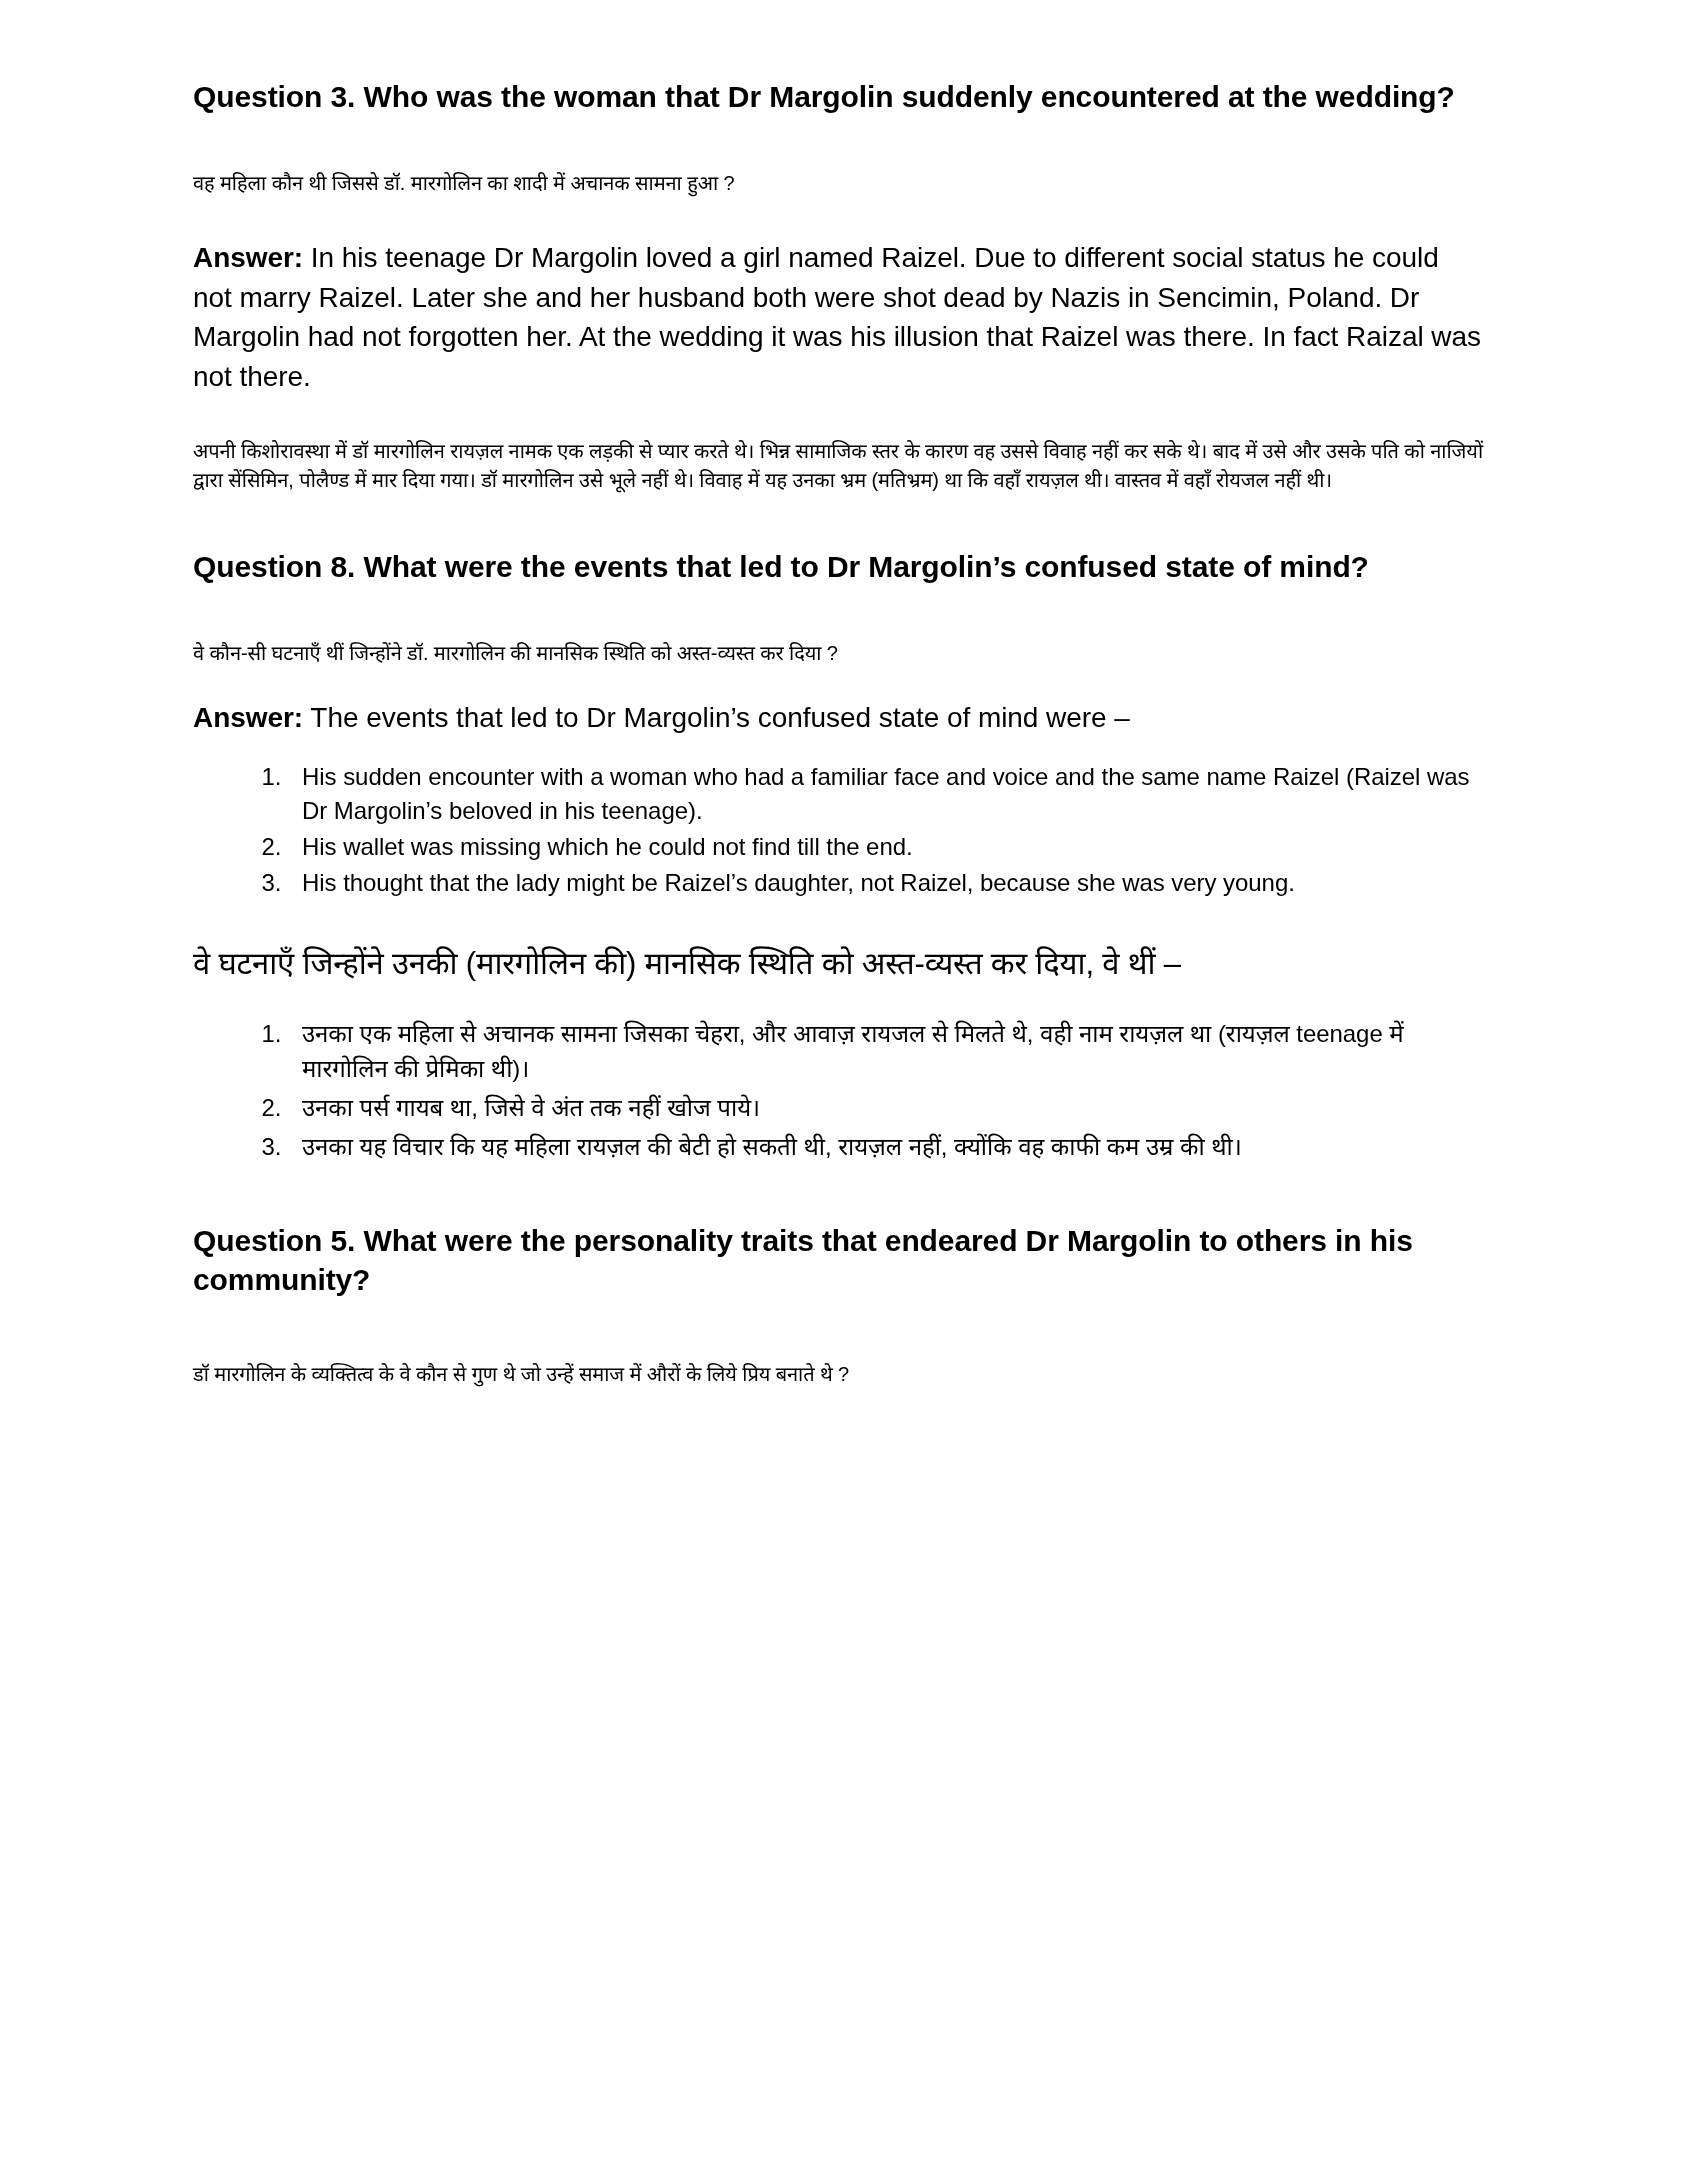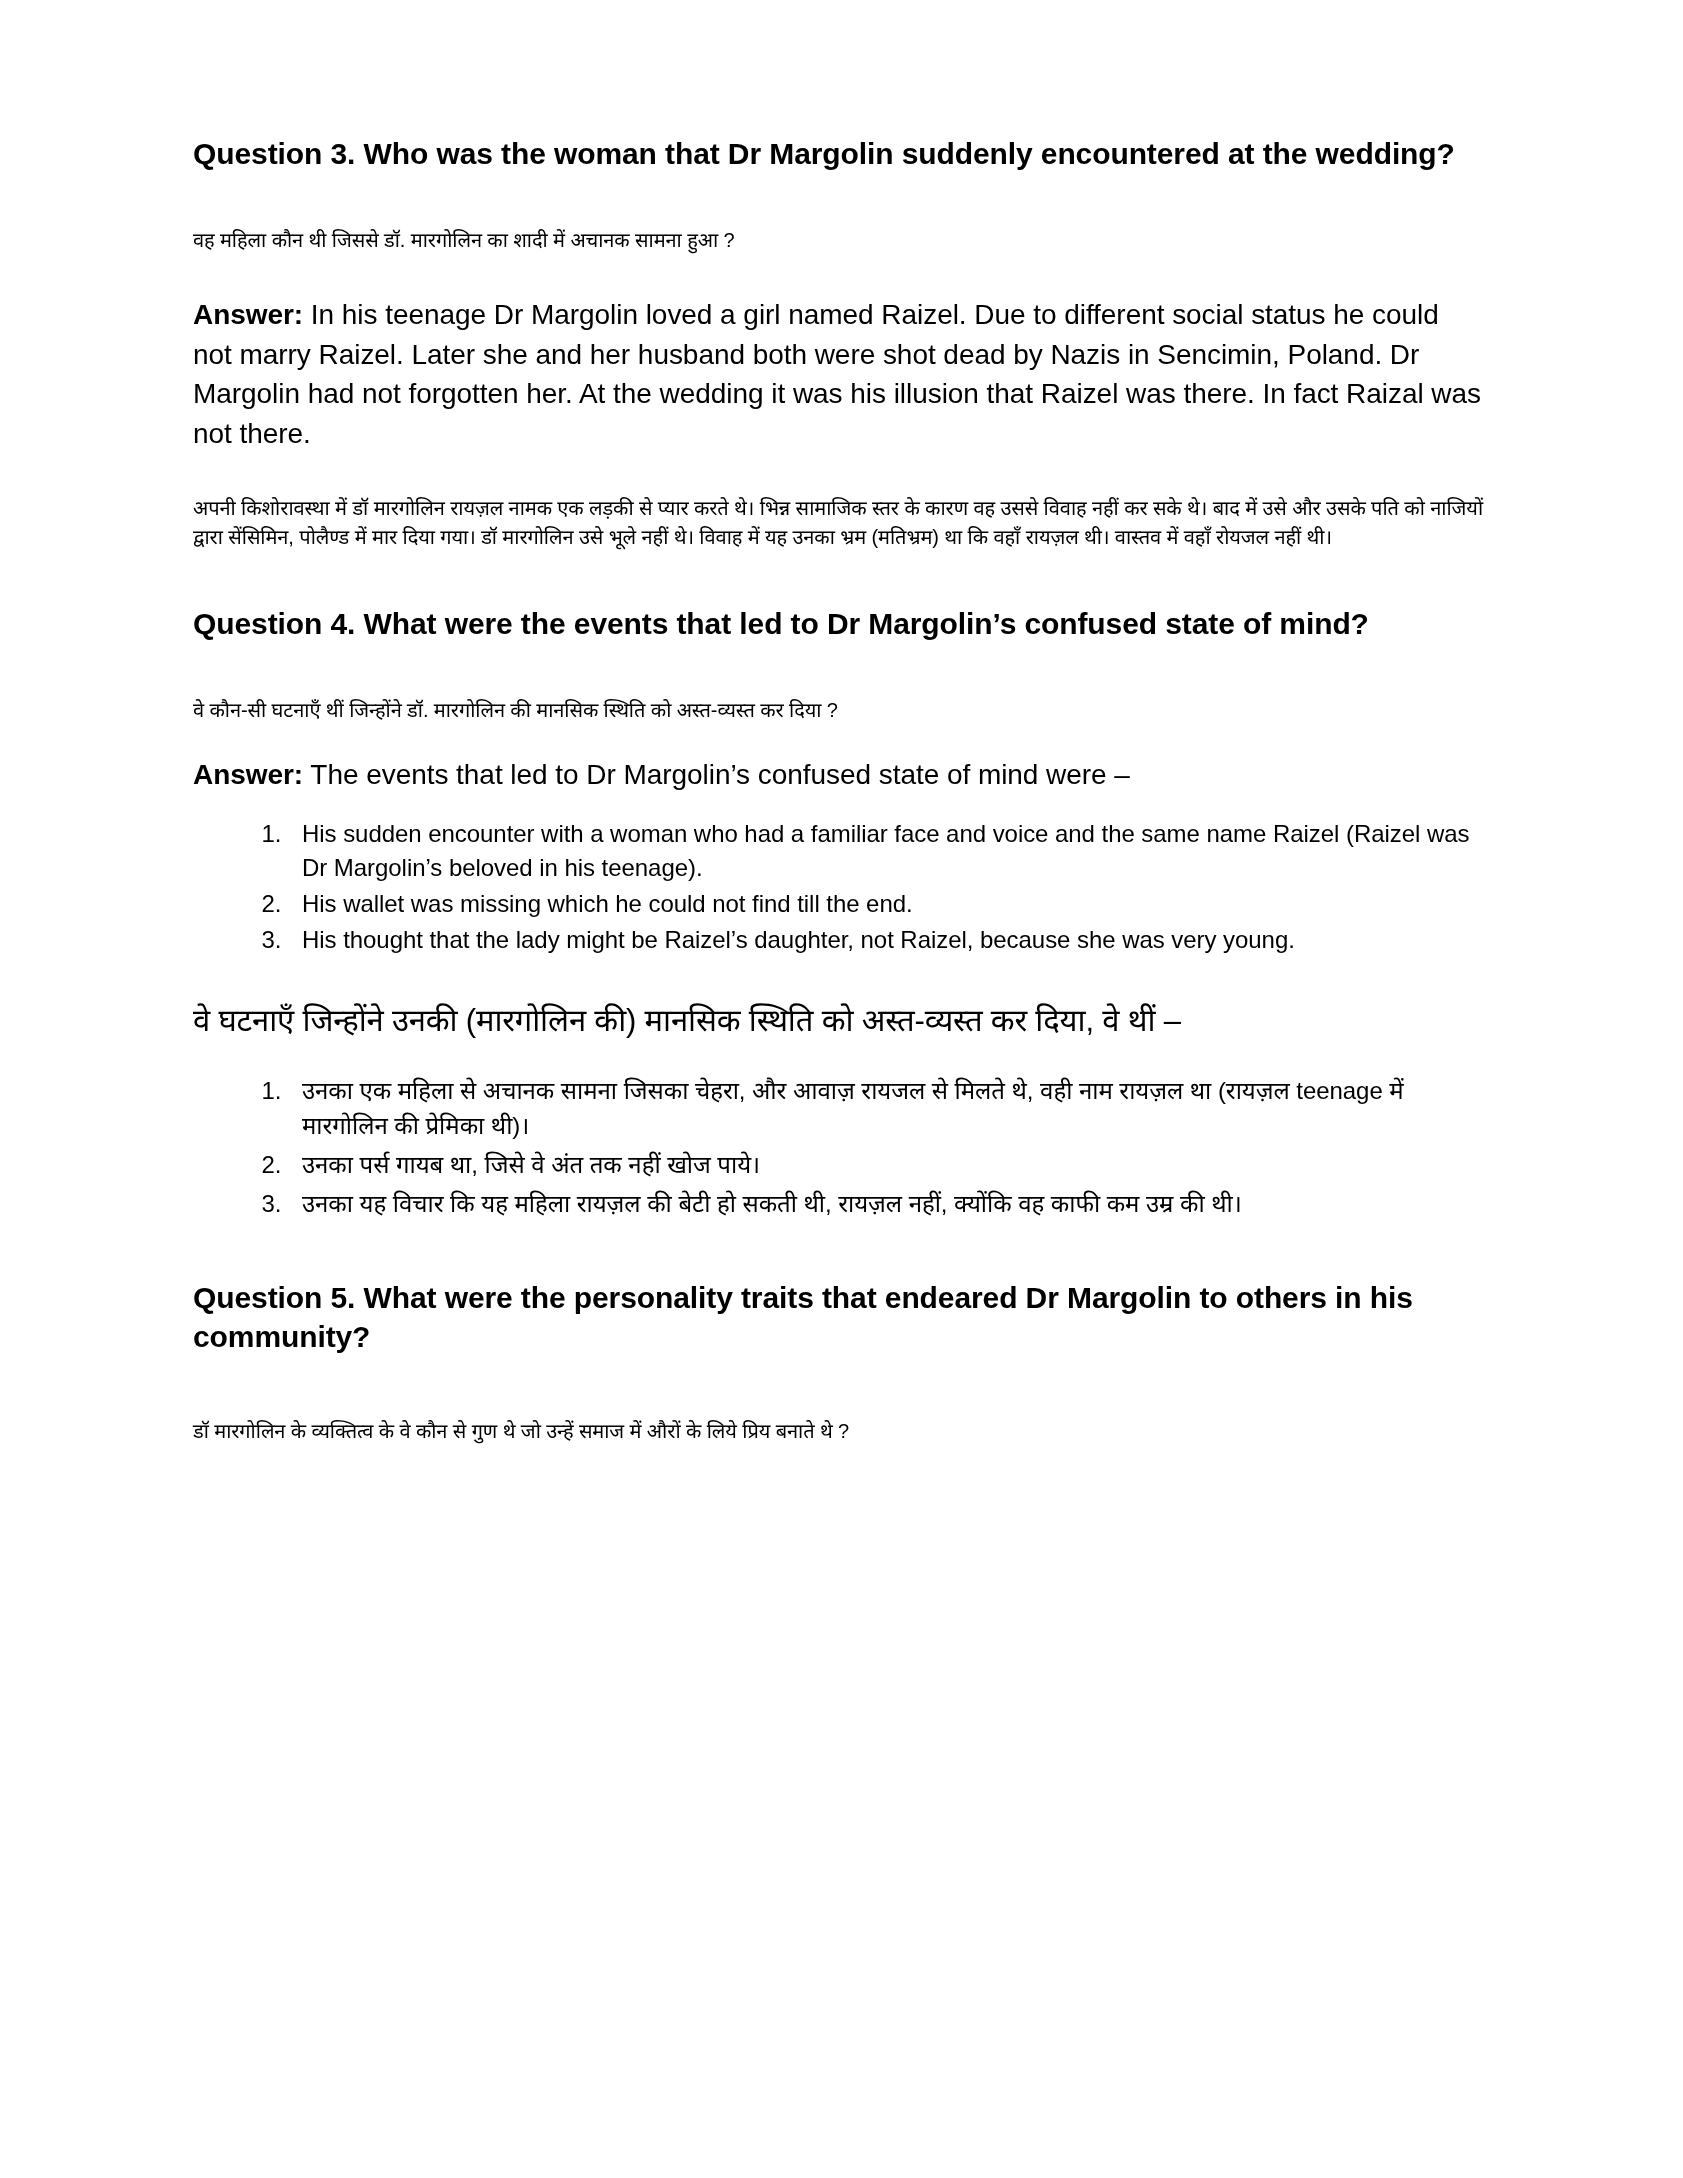--- a/index.html
+++ b/index.html
@@ -13,22 +13,21 @@
     font-family: "Liberation Sans", sans-serif;
     color: #000000;
     -webkit-font-smoothing: antialiased;
   }
   .page {
     position: relative;
     width: 1683px;
     height: 2154px;
     background: #ffffff;
     box-sizing: border-box;
-    padding: 113px 198px 0 193px;
-    margin-top: 21px;
+    padding: 77px 198px 0 193px;
   }
   .doc-body {
     width: 1292px;
   }
 
   
   .q-heading {
     font-weight: bold;
     font-size: 30px;
     line-height: 1.30;
@@ -103,21 +102,21 @@
     <div class="gap-md"></div>
 
     <p class="para"><span class="lead">Answer:</span> <span>In his teenage Dr Margolin loved a girl named Raizel. Due to different social status he could not marry Raizel. Later she and her husband both were shot dead by Nazis in Sencimin, Poland. Dr Margolin had not forgotten her. At the wedding it was his illusion that Raizel was there. In fact Raizal was not there.</span></p>
 
     <div class="gap-md"></div>
 
     <p class="hindi">अपनी किशोरावस्था में डॉ मारगोलिन रायज़ल नामक एक लड़की से प्यार करते थे। भिन्न सामाजिक स्तर के कारण वह उससे विवाह नहीं कर सके थे। बाद में उसे और उसके पति को नाजियों द्वारा सेंसिमिन, पोलैण्ड में मार दिया गया। डॉ मारगोलिन उसे भूले नहीं थे। विवाह में यह उनका भ्रम (मतिभ्रम) था कि वहाँ रायज़ल थी। वास्तव में वहाँ रोयजल नहीं थी।</p>
 
     <div class="gap-lg"></div>
 
-    <h2 class="q-heading">Question 4. What were the events that led to Dr Margolin’s confused state of mind?</h2>
+    <h2 class="q-heading">Question 8. What were the events that led to Dr Margolin’s confused state of mind?</h2>
 
     <div class="gap-lg"></div>
 
     <p class="hindi">वे कौन-सी घटनाएँ थीं जिन्होंने डॉ. मारगोलिन की मानसिक स्थिति को अस्त-व्यस्त कर दिया ?</p>
 
     <div class="gap-sm"></div>
 
     <p class="para"><span class="lead">Answer:</span> <span>The events that led to Dr Margolin’s confused state of mind were –</span></p>
 
     <div class="gap-xs"></div>

